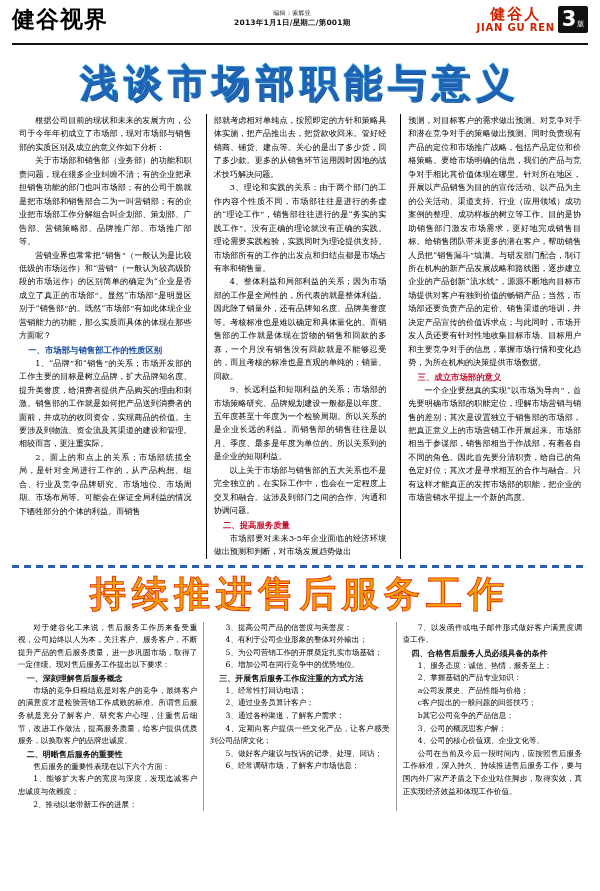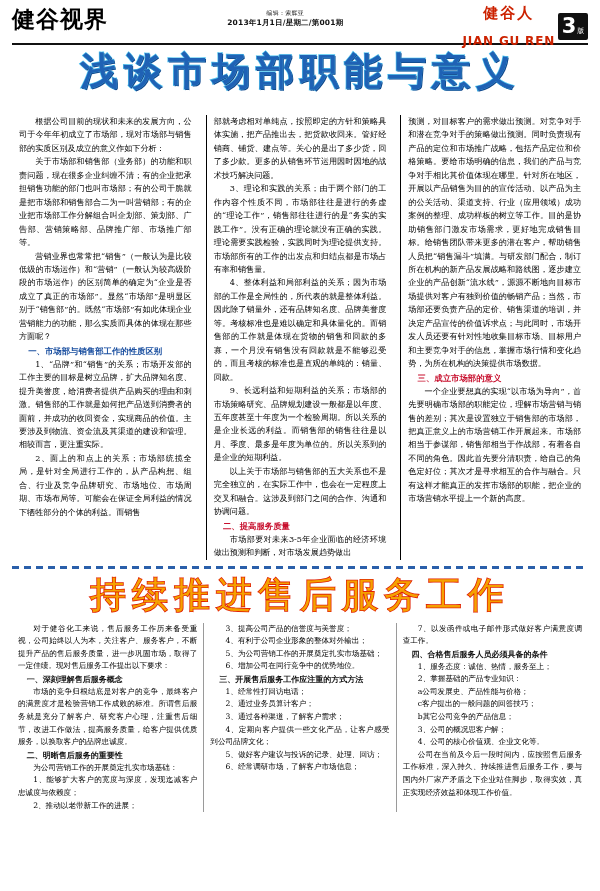--- a/index.html
+++ b/index.html
@@ -25,61 +25,61 @@
     font-family:"DejaVu Sans","Liberation Sans",sans-serif;}
   .mh-date{font-size:7.5px;line-height:11px;color:#111;letter-spacing:.2px;
     font-family:"DejaVu Sans","Liberation Sans",sans-serif;font-weight:bold;}
   .mh-right{display:flex;align-items:center;gap:3px;padding-top:2px;}
   .brand{display:flex;flex-direction:column;align-items:center;line-height:1;}
   .brand-cn{
     font-family:"DejaVu Sans","Liberation Sans",sans-serif;
     color:#cc2200;font-weight:bold;font-size:15px;letter-spacing:2px;
   }
   .brand-en{font-family:"DejaVu Sans","Liberation Sans",sans-serif;
-    color:#cc2200;font-size:12px;letter-spacing:.8px;margin-top:14px;font-weight:bold;}
+    color:#cc2200;font-size:10px;letter-spacing:.8px;margin-top:1px;font-weight:bold;}
   .pagebox{
     background:#111;color:#fff;width:30px;height:27px;border-radius:2px;
     display:flex;align-items:baseline;justify-content:center;
     font-family:"DejaVu Sans","Liberation Sans",sans-serif;
   }
   .pagebox .num{font-size:21px;font-weight:bold;line-height:26px;}
   .pagebox .unit{font-size:7px;margin-left:1px;}
 
   .rule-thick{height:2px;background:#111;margin:1px 0 0 0;}
 
   
   .headline-blue{
     text-align:center;
     font-family:"DejaVu Sans","Liberation Sans",sans-serif;
     font-weight:bold;
     font-size:38px;
     letter-spacing:6px;
     line-height:52px;
-    margin-top:0;
+    margin-top:12px;
     color:#1f62b5;
     -webkit-text-stroke:1.2px #4ec3ef;
     paint-order:stroke fill;
     text-shadow:0 0 1px #5fd0f5, 1px 1px 0 #0d3f86;
     white-space:nowrap;
   }
   .headline-red{
     text-align:center;
     font-family:"DejaVu Sans","Liberation Sans",sans-serif;
     font-weight:normal;
     font-size:36px;
     letter-spacing:6px;
     line-height:48px;
     color:#f5a100;
     -webkit-text-stroke:1.6px #e02205;
     paint-order:stroke fill;
     white-space:nowrap;
   }
 
   
-  .cols{display:flex;gap:7px;margin-top:18px;}
+  .cols{display:flex;gap:7px;margin-top:5px;}
   .col{
     flex:1;
     padding:0 7px;
     box-sizing:border-box;
     font-size:8.1px;
     line-height:13.45px;
     text-align:justify;
     text-justify:inter-ideograph;
   }
   .col.divider{border-left:1px solid #000000;}
@@ -179,21 +179,21 @@
   <div class="sep-dash"></div>
 
   <div class="art2">
     <div class="headline-red">持续推进售后服务工作</div>
     <div class="cols4">
       <div class="col4">
           <p>对于健谷化工来说，售后服务工作历来备受重视，公司始终以人为本，关注客户、服务客户，不断提升产品的售后服务质量，进一步巩固市场，取得了一定佳绩。现对售后服务工作提出以下要求：</p>
           <h3>一、深刻理解售后服务概念</h3>
           <p>市场的竞争归根结底是对客户的竞争，最终客户的满意度才是检验营销工作成败的标准。所谓售后服务就是充分了解客户、研究客户心理，注重售后细节，改进工作做法，提高服务质量，给客户提供优质服务，以换取客户的品牌忠诚度。</p>
           <h3>二、明晰售后服务的重要性</h3>
-          <p class="noindent">为公司营销工作的开展奠定扎实市场基础：</p>
+          <p class="noindent">售后服务的重要性表现在以下六个方面：</p>
           <p>1、能够扩大客户的宽度与深度，发现迄减客户忠诚度与依赖度；</p>
           <p>2、推动以老带新工作的进展；</p>
         </div>
       <div class="col4 divider">
           <p class="noindent">3、提高公司产品的信誉度与美誉度；</p>
           <p class="noindent">4、有利于公司企业形象的整体对外输出；</p>
           <p class="noindent">5、为公司营销工作的开展奠定扎实市场基础；</p>
           <p class="noindent">6、增加公司在同行竞争中的优势地位。</p>
           <h3>三、开展售后服务工作应注重的方式方法</h3>
           <p>1、经常性打回访电话；</p>

